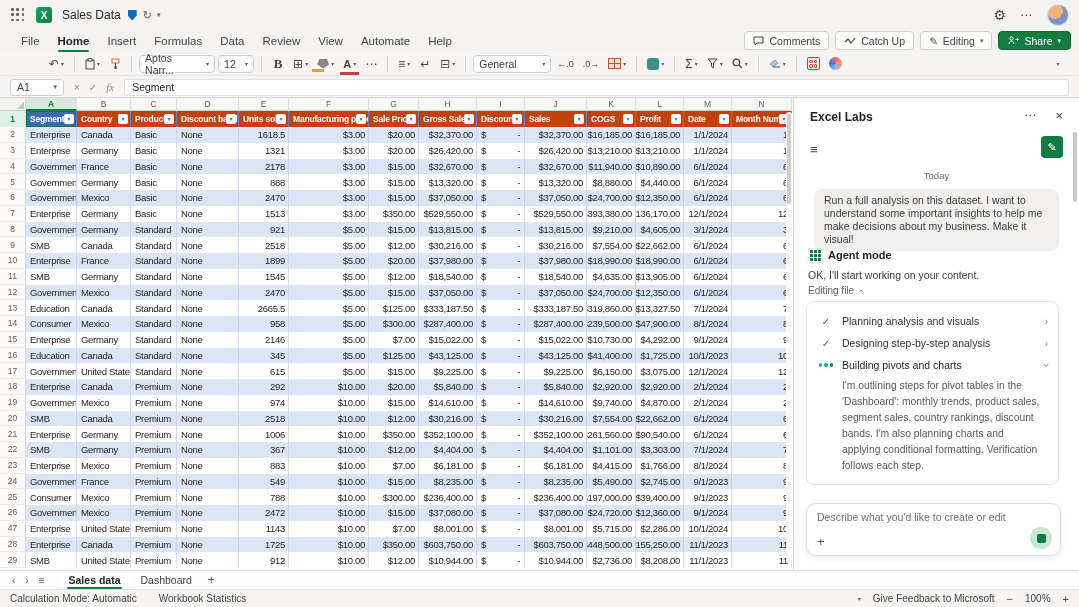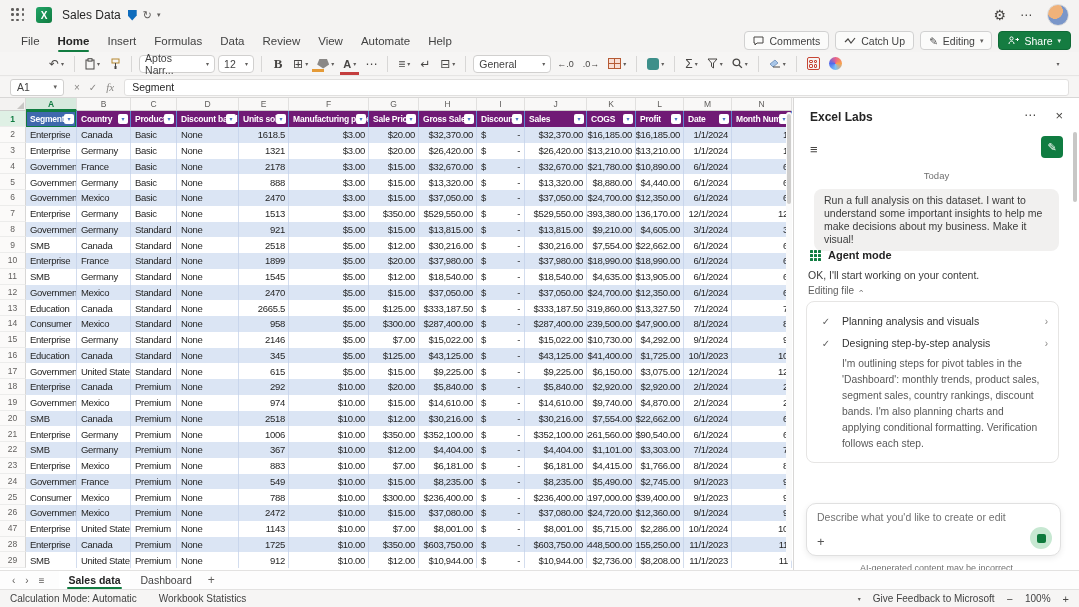--- a/index.html
+++ b/index.html
@@ -69,21 +69,21 @@
   .grid { position:absolute; left:0; top:0; width:793px; height:472px; overflow:hidden; background:#fff; }
   .col-letters { display:flex; height:13px; background:#f9f8f7; }
   .corner { width:26px; height:13px; border-right:1px solid #d8d7d6; border-bottom:1px solid #cfcecd; background:#f3f2f1; position:relative; }
   .corner::after { content:""; position:absolute; right:1px; bottom:1px; border-style:solid; border-width:0 0 7px 7px; border-color:transparent transparent #c8c6c4 transparent; }
   .letter { height:13px; font-size:8.5px; color:#5f5d5b; display:flex; align-items:center; justify-content:center; border-right:1px solid #e1e0df; border-bottom:1px solid #cfcecd; }
   .letter.selcol { background:#d6e9dd; color:#0f7b41; font-weight:bold; border-bottom:2px solid #107c41; }
   .srow { display:flex; }
   .rnum { width:26px; font-size:8.5px; color:#605e5c; display:flex; align-items:center; justify-content:center; background:#fbfaf9; border-right:1px solid #d8d7d6; border-bottom:1px solid #ececeb; }
   .rnum.selrow { background:#dff0e5; color:#0f7b41; font-weight:bold; }
   .header-row { height:16px; }
-  .hcell { position:relative; height:16px; background:#701a75; color:#fff; font-size:8.5px; font-weight:bold; letter-spacing:-0.2px; display:flex; align-items:center; padding-left:4px; border-right:1px solid #5a85cf; overflow:hidden; white-space:nowrap; }
+  .hcell { position:relative; height:16px; background:#c2410c; color:#fff; font-size:8.5px; font-weight:bold; letter-spacing:-0.2px; display:flex; align-items:center; padding-left:4px; border-right:1px solid #5a85cf; overflow:hidden; white-space:nowrap; }
   .hcell.a1sel { background:#3f68ad; box-shadow:inset 0 0 0 1px #0f7b41; }
   .filter { position:absolute; right:2px; top:3px; width:10px; height:10px; background:#fff; border-radius:2px; color:#4472c4; font-size:6px; line-height:10px; text-align:center; cursor:pointer; }
   .drow { height:15.75px; }
   .dcell { height:15.75px; font-size:9.5px; letter-spacing:-0.3px; color:#252525; display:flex; align-items:center; padding:0 4px; border-right:1px solid #d3ddee; overflow:hidden; white-space:nowrap; }
   .drow.band .dcell { background:#dbe5f4; border-right-color:#c9d6ec; }
   .dcell.ar { justify-content:flex-end; padding-right:3px; }
   .dcell.split { justify-content:space-between; }
   .v-scroll { position:absolute; right:1px; top:14px; width:6px; height:450px; background:#fafafa; border-radius:3px; }
   .v-scroll .thumb { position:absolute; top:2px; left:1px; width:4px; height:90px; background:#cfcecd; border-radius:2px; }
 
@@ -453,21 +453,21 @@
             <div class="dcell" style="width: 62px;">None</div>
             <div class="dcell ar" style="width: 50px;">2178</div>
             <div class="dcell ar" style="width: 80px;">$3.00</div>
             <div class="dcell ar" style="width: 50px;">$15.00</div>
             <div class="dcell ar" style="width: 58px;">$32,670.00</div>
             <div class="dcell split" style="width: 48px;">
               <div>$</div>
               <div>-</div>
             </div>
             <div class="dcell ar" style="width: 62px;">$32,670.00</div>
-            <div class="dcell ar" style="width: 49px;">$21,780.00</div>
+            <div class="dcell ar" style="width: 49px;">$11,940.00</div>
             <div class="dcell ar" style="width: 48px;">$10,890.00</div>
             <div class="dcell ar" style="width: 48px;">6/1/2024</div>
             <div class="dcell ar" style="width: 60px;">6</div>
           </div>
           <div class="srow drow">
             <div class="rnum">5</div>
             <div class="dcell" style="width: 51px;">Government</div>
             <div class="dcell" style="width: 54px;">Germany</div>
             <div class="dcell" style="width: 46px;">Basic</div>
             <div class="dcell" style="width: 62px;">None</div>
@@ -1002,30 +1002,38 @@
           <div class="step">
             <div class="step-check">✓</div>
             <div class="step-label">Planning analysis and visuals</div>
             <div class="step-chev">›</div>
           </div>
           <div class="step">
             <div class="step-check">✓</div>
             <div class="step-label">Designing step-by-step analysis</div>
             <div class="step-chev">›</div>
           </div>
+          <div class="step active">
+            <div class="step-dots">
+              <i></i>
+              <i></i>
+              <i></i>
+            </div>
+            <div class="step-label">Building pivots and charts</div>
+            <div class="step-chev down">›</div>
+          </div>
           <div class="step-detail">I'm outlining steps for pivot tables in the 'Dashboard': monthly trends, product sales, segment sales, country rankings, discount bands. I'm also planning charts and applying conditional formatting. Verification follows each step.</div>
         </div>
       <div class="labs-input">
         <input placeholder="Describe what you'd like to create or edit" style="">
         <span class="plus-btn">+</span>
         <span class="stop-btn">
             <i></i>
           </span>
       </div>
-      <div class="disclaimer">AI-generated content may be incorrect</div>
       <div class="panel-scroll"></div>
     </aside>
   </div>
 
   <div class="tabbar">
     <div class="tab-nav">
       <span>‹</span>
       <span>›</span>
       <span>≡</span>
     </div>

